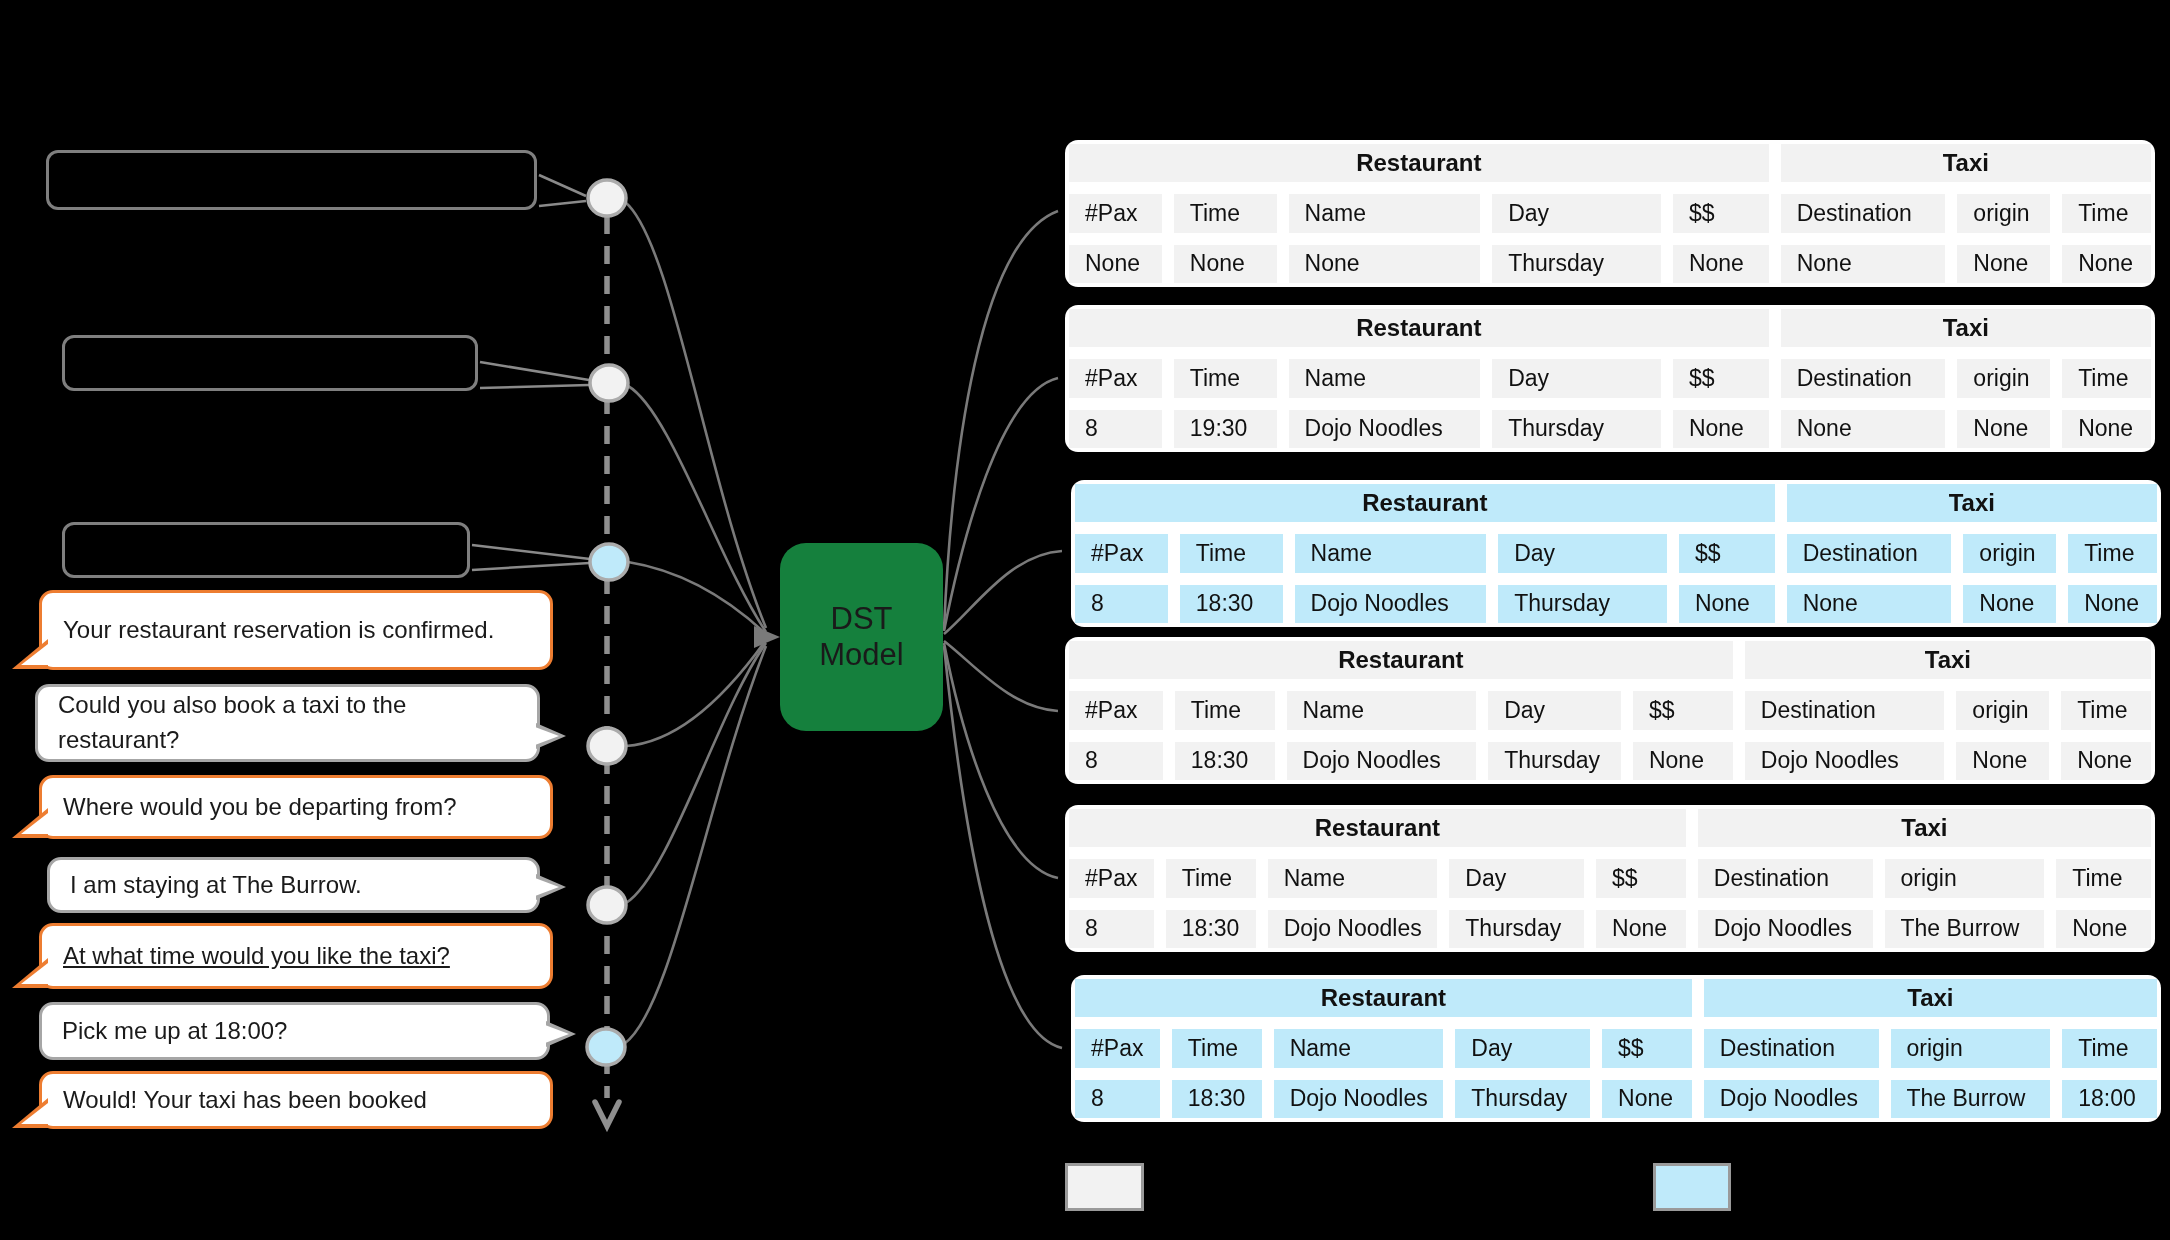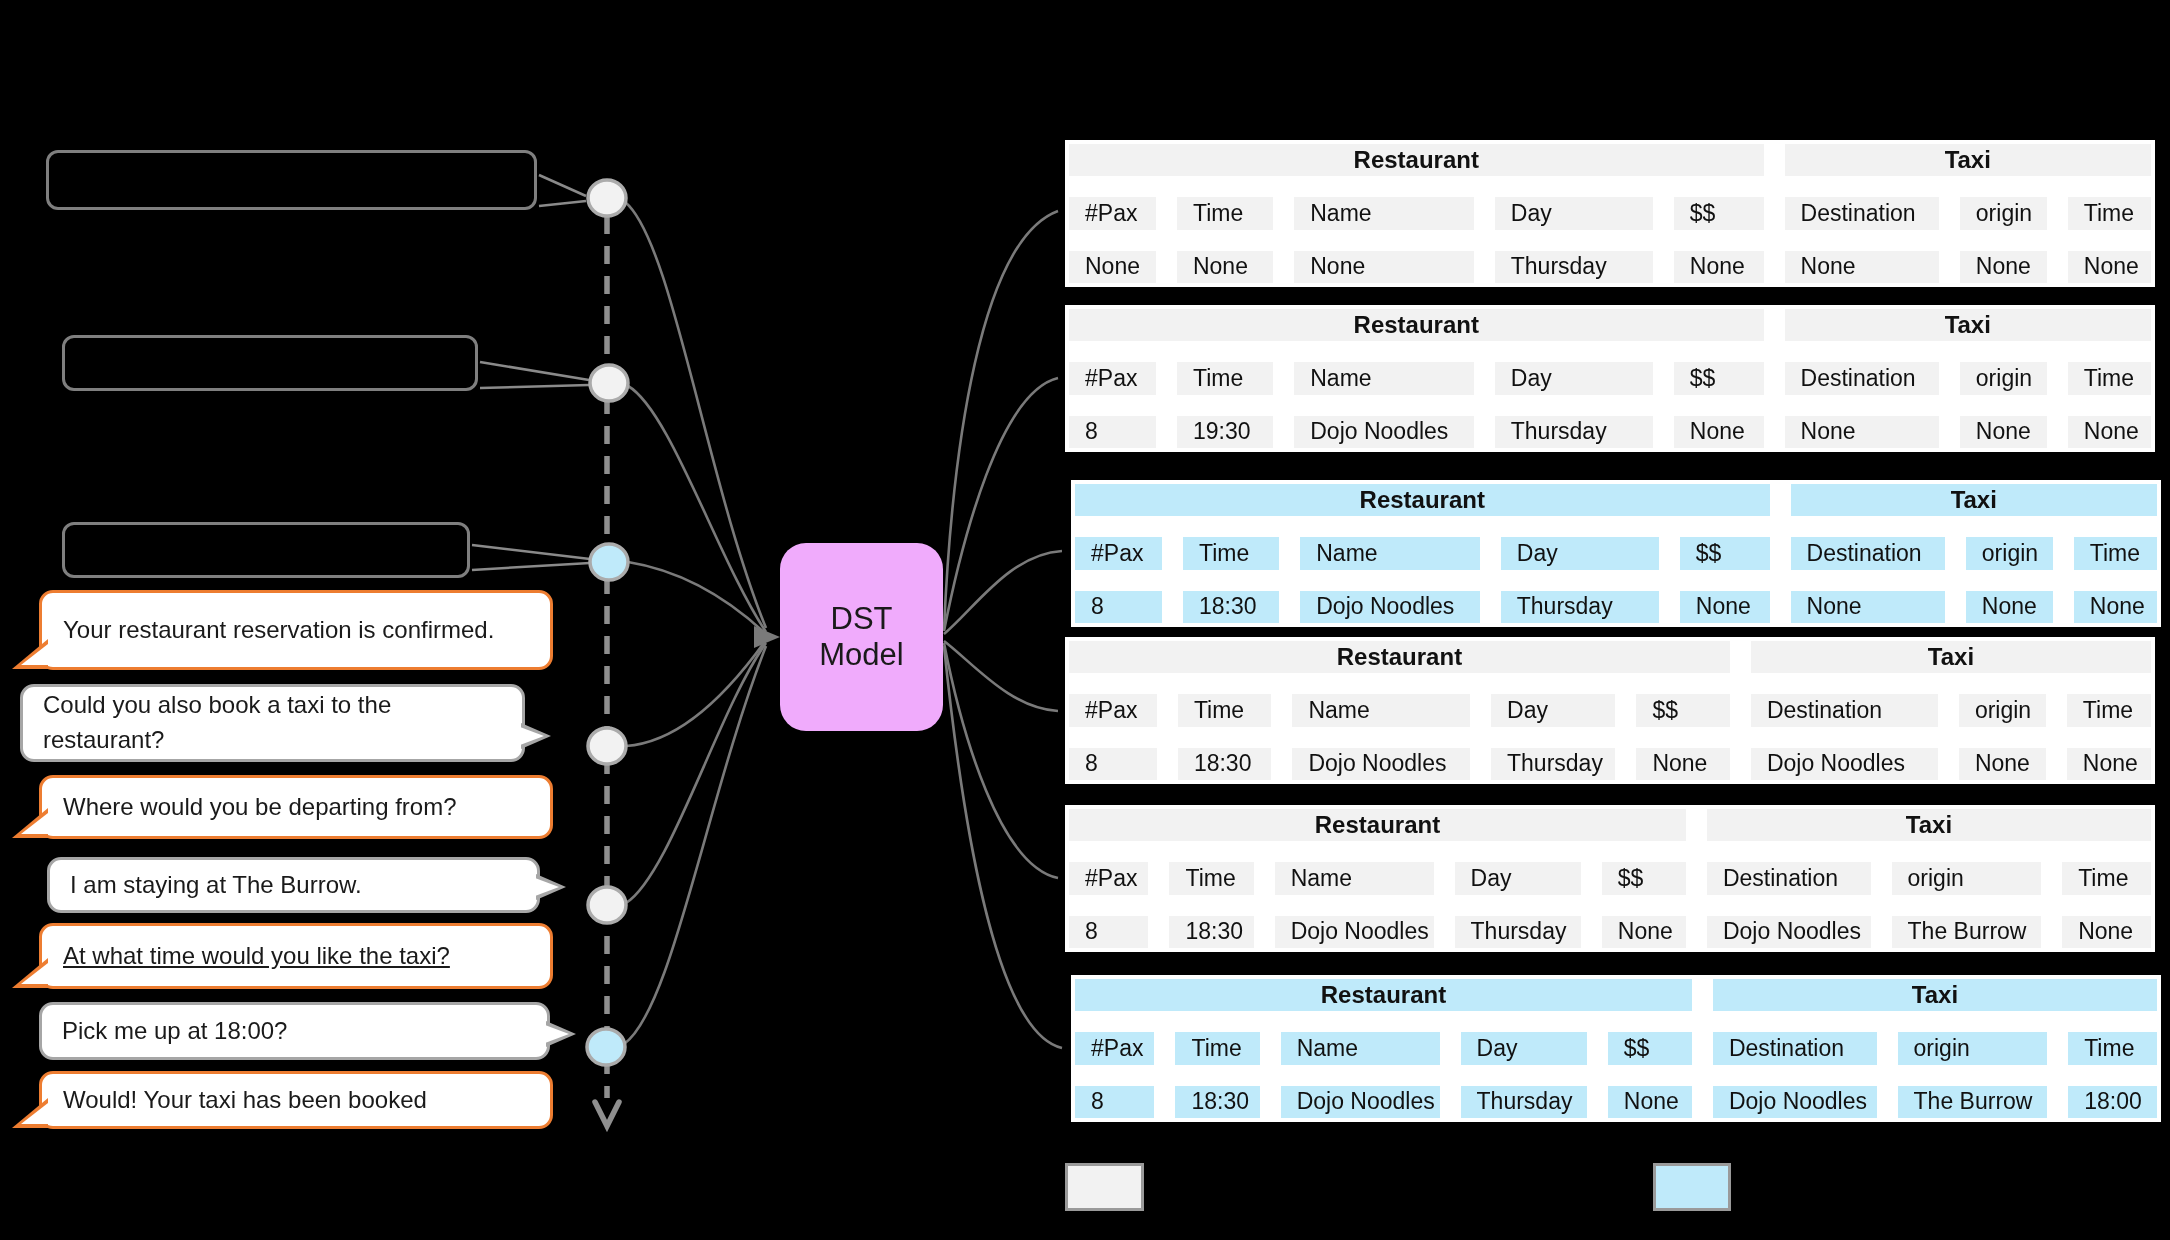--- a/index.html
+++ b/index.html
@@ -18,26 +18,26 @@
   .assistant .tail-o{position:absolute;left:-30px;bottom:-2px;width:36px;height:30px;
       background:#ED7D31;clip-path:polygon(100% 0,100% 100%,0 100%);}
   .assistant .tail-i{position:absolute;left:-21px;bottom:2px;width:27px;height:21px;
       background:#fff;clip-path:polygon(100% 0,100% 100%,0 100%);}
   
   .user .tail-o{position:absolute;right:-29px;bottom:10px;width:30px;height:26px;
       background:#a6a6a6;clip-path:polygon(0 0,100% 50%,0 100%);}
   .user .tail-i{position:absolute;right:-22px;bottom:14px;width:24px;height:18px;
       background:#fff;clip-path:polygon(0 0,100% 50%,0 100%);}
   
-  #dst-box{position:absolute;left:780px;top:543px;width:163px;height:188px;background:#f0abfc;
+  #dst-box{position:absolute;left:780px;top:543px;width:163px;height:188px;background:#15803d;
       border-radius:26px;display:flex;align-items:center;justify-content:center;text-align:center;
       font-size:31px;color:#1a1a1a;padding:0 40px;box-sizing:border-box;}
   
   .state-table{position:absolute;width:1090px;height:147px;background:#fff;box-sizing:border-box;
-      padding:4px;display:grid;grid-template-rows:1fr 1fr 1fr;gap:21px;}
+      padding:4px;display:grid;grid-template-rows:1fr 1fr 1fr;gap:12px;border-radius:13px;}
   .cols-a{grid-template-columns:9.3fr 10.3fr 19.2fr 16.9fr 9.6fr 16.5fr 9.3fr 8.9fr;}
   .cols-m{grid-template-columns:9.4fr 10fr 19fr 13.3fr 10fr 20fr 9.3fr 9fr;}
   .cols-b{grid-template-columns:8.5fr 9fr 17fr 13.5fr 9fr 17.5fr 16fr 9.5fr;}
   .state-table .cell{background:#F2F2F2;display:flex;align-items:center;padding-left:16px;
       font-size:23px;color:#111;overflow:hidden;}
   .state-table.hl .cell{background:#BFEAFA;}
   .state-table .ghead{justify-content:center;padding-left:0;font-weight:bold;font-size:24px;}
   
   .swatch{position:absolute;width:79px;height:48px;box-sizing:border-box;border:3px solid #9a9a9a;}
 </style>
@@ -96,21 +96,21 @@
 
 
   <div class="bubble masked" style="left:62px;top:522px;width:408px;height:56px;"></div>
 
   <div class="bubble assistant" style="left:39px;top:590px;width:514px;height:80px;">
     <span class="tail-o"></span>
     <span class="tail-i"></span>
     <span class="ln">Your restaurant reservation is confirmed.</span>
   </div>
 
-  <div class="bubble user" style="left:20px;top:684px;width:505px;height:78px;">
+  <div class="bubble user" style="left:35px;top:684px;width:505px;height:78px;">
     <span class="tail-o"></span>
     <span class="tail-i"></span>
     <span class="ln">Could you also book a taxi to the</span>
     <span class="ln">restaurant?</span>
   </div>
 
   <div class="bubble assistant" style="left:39px;top:775px;width:514px;height:64px;">
     <span class="tail-o"></span>
     <span class="tail-i"></span>
     <span class="ln">Where would you be departing from?</span>

